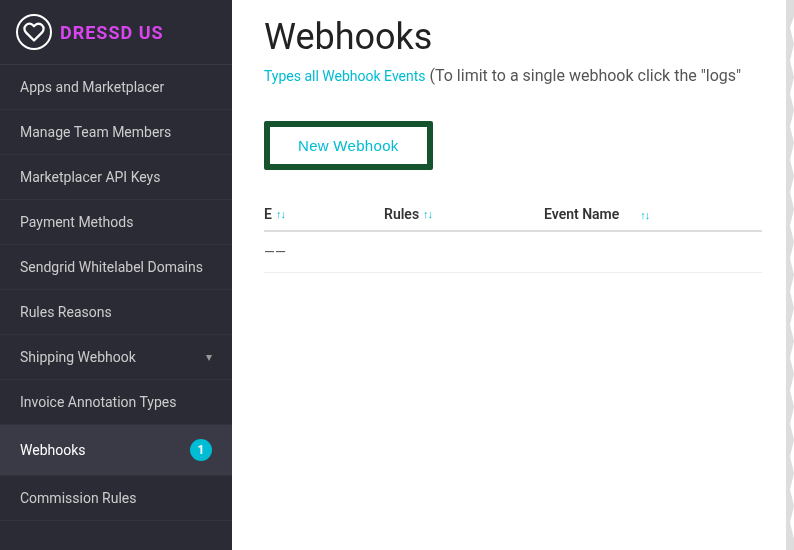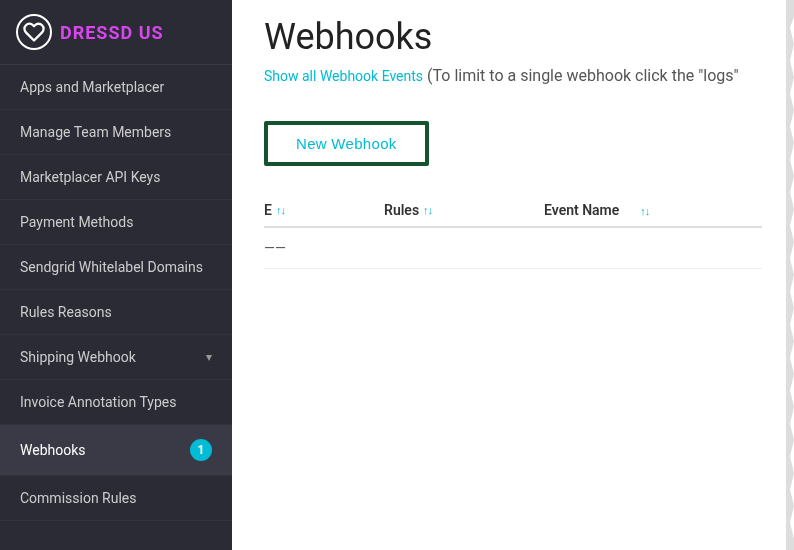--- a/index.html
+++ b/index.html
@@ -103,21 +103,21 @@
     }
     .webhook-link-suffix {
       color: #555;
       font-size: 16px;
       margin-top: 12px;
     }
     .new-webhook-btn {
       display: inline-block;
       margin-top: 28px;
       padding: 10px 28px;
-      border: 4px solid #14532d;
+      border: 6px solid #14532d;
       color: #00bcd4;
       background: #fff;
       font-size: 15px;
       cursor: pointer;
       border-radius: 2px;
       font-weight: 500;
       letter-spacing: 0.3px;
     }
 
     
@@ -244,21 +244,21 @@
       <div class="sidebar-item">
         <span class="sidebar-item-label">Commission Rules</span>
       </div>
     </div>
 </nav>
 
 <main class="main">
   <div class="main-header">
     <h1 class="page-title">Webhooks</h1>
     <div>
-      <a class="webhook-link">Show all Webhook Events</a><span class="webhook-link-suffix"> (To limit to a single webhook click the "logs"</span>
+      <a class="webhook-link">Types all Webhook Events</a><span class="webhook-link-suffix"> (To limit to a single webhook click the "logs"</span>
     </div>
   </div>
 
   <button class="new-webhook-btn">New Webhook</button>
 
   <div class="table-section">
     <div class="table-header">
       <div class="col-e">
         <span>E</span>
         <span class="sort-arrows">↑↓</span>

